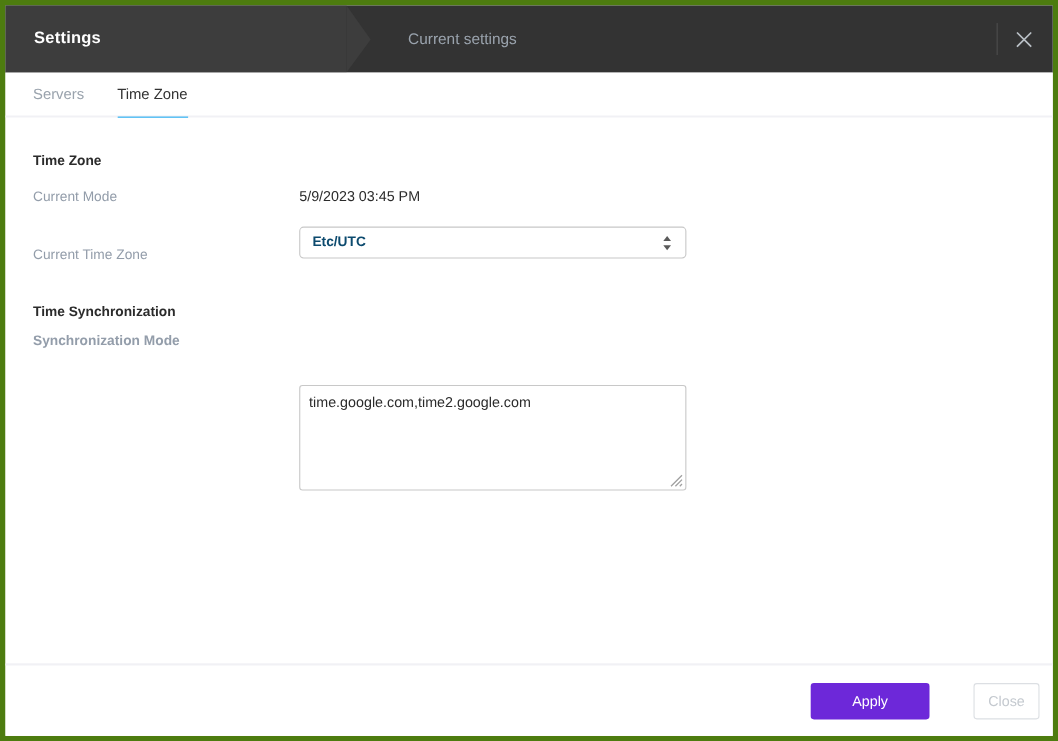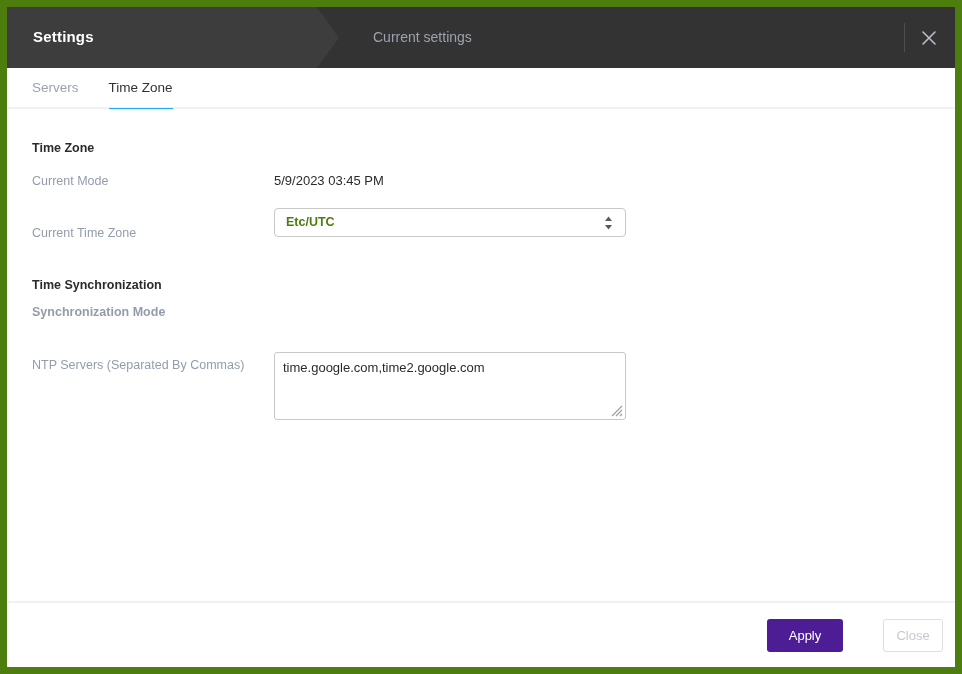--- a/index.html
+++ b/index.html
@@ -13,21 +13,21 @@
     font-family: "Liberation Sans", sans-serif;
     overflow: hidden;
   }
 
   .dialog {
     position: absolute;
     left: 0; top: 0;
     width: 962px;
     height: 674px;
     box-sizing: border-box;
-    border: 7px solid #4d7c0f;
+    border: 5px solid #4d7c0f;
     background: #ffffff;
     display: flex;
     flex-direction: column;
   }
 
   
   .header {
     position: relative;
     height: 61px;
     flex: 0 0 61px;
@@ -157,37 +157,37 @@
     background: #ffffff;
     cursor: pointer;
   }
   .select-wrap .select-text {
     position: absolute;
     left: 11px;
     top: 0;
     line-height: 27px;
     font-size: 12.5px;
     font-weight: bold;
-    color: #4d7c0f;
+    color: #0c4a6e;
   }
   .select-arrows {
     position: absolute;
     right: 12px;
     top: 6px;
     width: 9px;
     height: 16px;
   }
 
   
   .textarea-wrap {
     position: absolute;
     left: 267px;
     top: 345px;
     width: 352px;
-    height: 68px;
+    height: 96px;
     box-sizing: border-box;
     border: 1px solid #c8c8c8;
     border-radius: 3px;
     background: #ffffff;
     cursor: text;
     overflow: hidden;
   }
   .textarea-text {
     position: absolute;
     left: 8px;
@@ -222,23 +222,23 @@
     height: 33px;
     box-sizing: border-box;
     border-radius: 3px;
     font-size: 13px;
     text-align: center;
     cursor: pointer;
     user-select: none;
   }
   .btn-apply {
     right: 112px;
-    width: 76px;
+    width: 108px;
     line-height: 33px;
-    background: #4c1d95;
+    background: #6d28d9;
     color: #ffffff;
     border: none;
   }
   .btn-close {
     right: 12px;
     width: 60px;
     line-height: 31px;
     background: #ffffff;
     color: #c4c9cf;
     border: 1px solid #dcdfe3;
@@ -287,21 +287,20 @@
           <path d="M4.5 1.5 L8 6 L1 6 Z" fill="#5a5a5a"></path>
           <path d="M4.5 14.5 L1 10 L8 10 Z" fill="#5a5a5a"></path>
         </svg>
       </span>
     </div>
 
     <div class="section-title" style="top:169px;text-align:right;">Time Synchronization</div>
 
     <div class="field-label" style="top:196px;font-weight:bold;">Synchronization Mode</div>
 
-    <div class="field-label" style="top:249px;">NTP Servers (Separated By Commas)</div>
 
     <div class="textarea-wrap" style="top:243px;">
       <div class="textarea-text">time.google.com,time2.google.com</div>
       <div class="resize-handle">
         <svg width="16" height="16" viewBox="0 0 16 16" aria-hidden="true">
           <path d="M14 4 L4 14 M14 8 L8 14 M14 12 L12 14" stroke="#a0a0a0" stroke-width="1.2" fill="none"></path>
         </svg>
       </div>
     </div>
 

